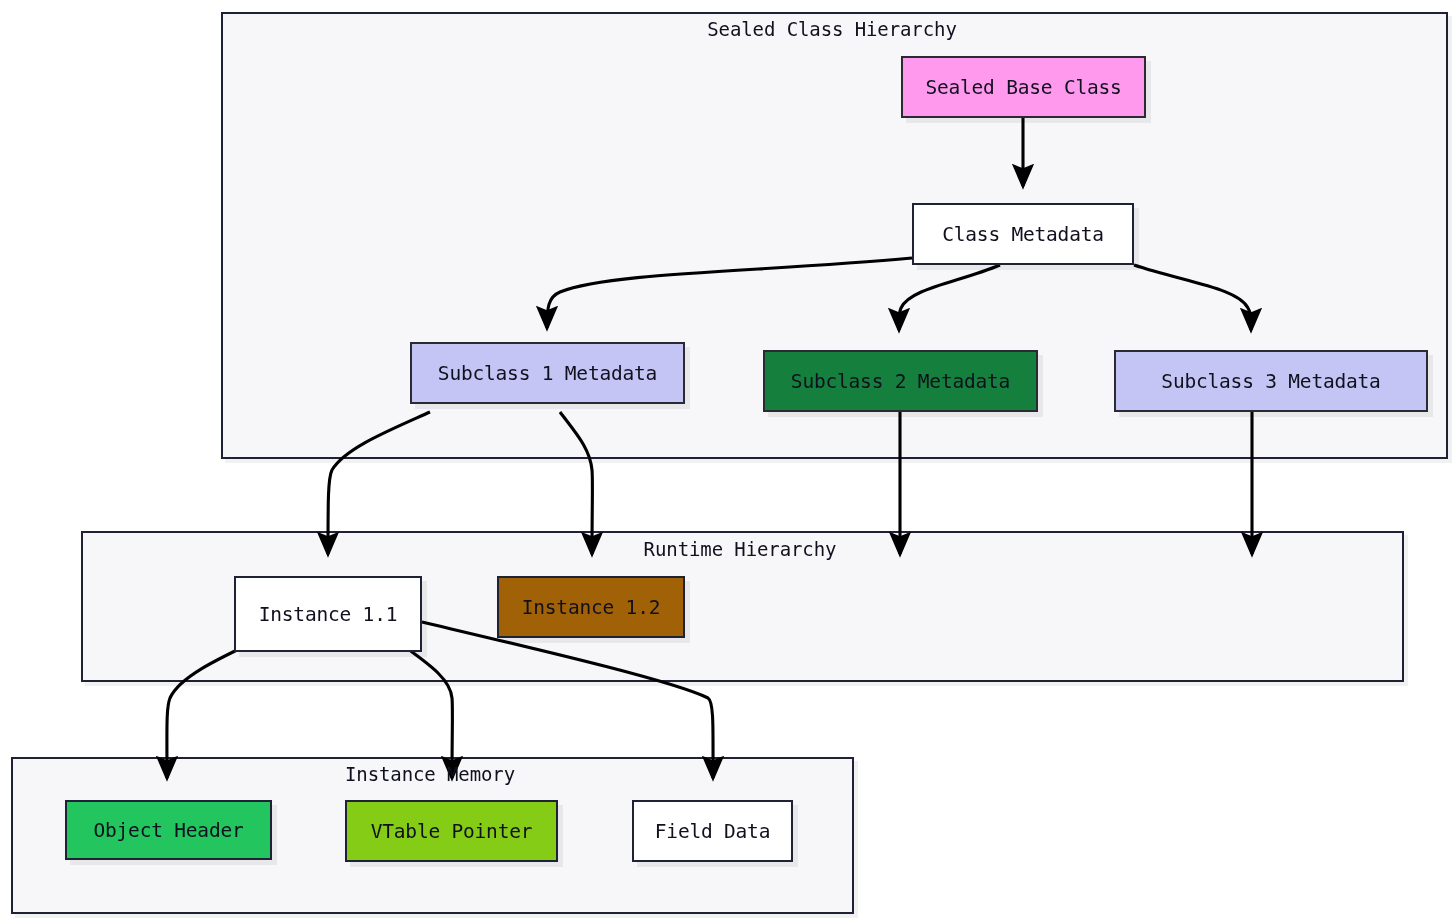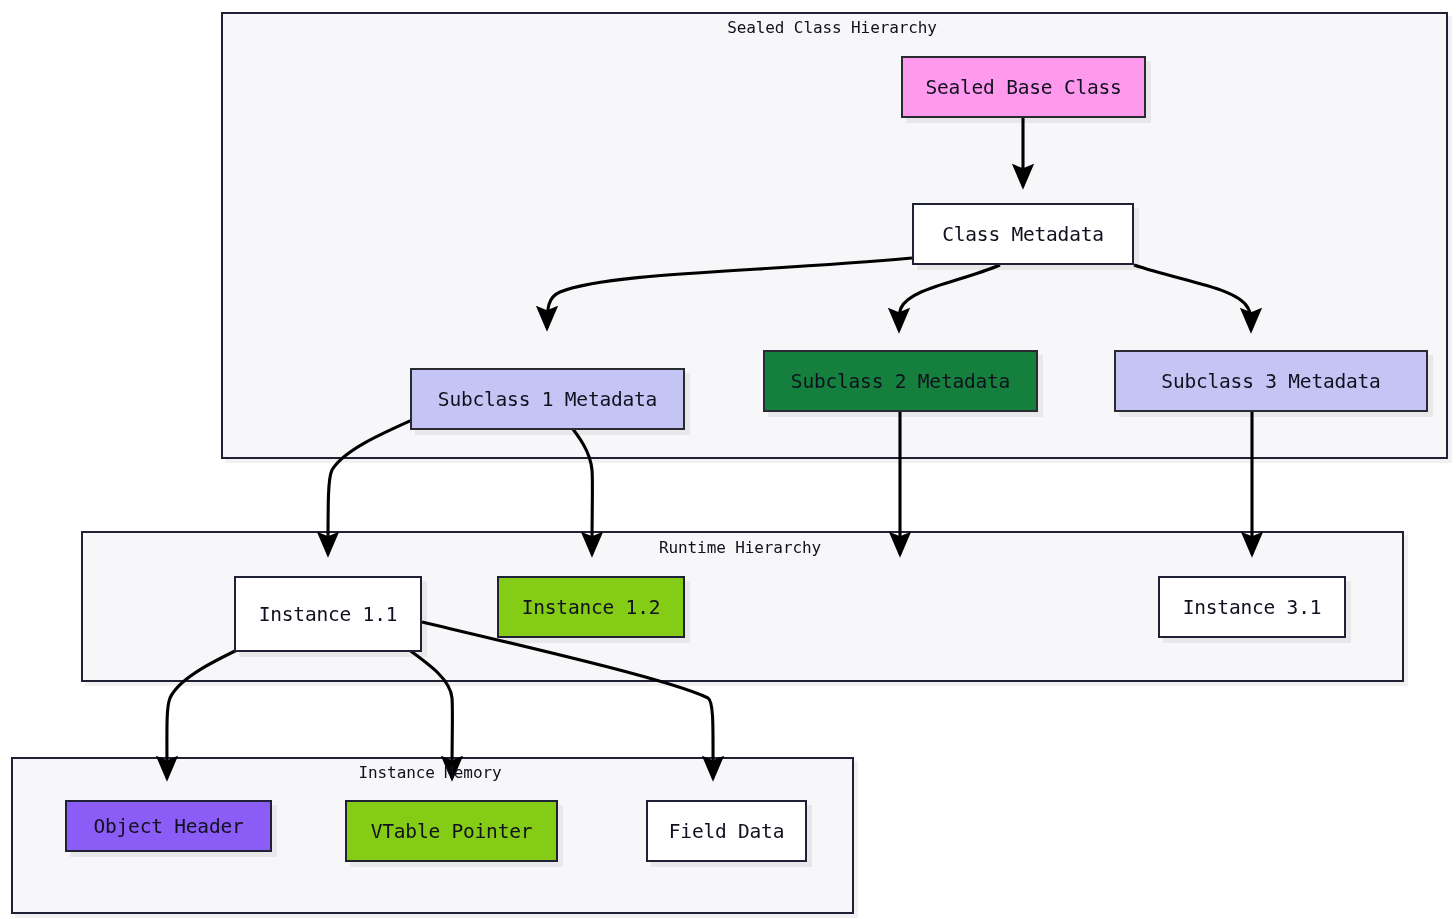--- a/index.html
+++ b/index.html
@@ -27,21 +27,21 @@
   .cluster {
     position: absolute;
     background: #f7f7fa;
     border: 2px solid #1f2234;
     box-shadow: 4px 4px 0 0 rgba(0,0,0,0.055);
     z-index: 0;
   }
   .cluster-label {
     position: absolute;
     z-index: 4;
-    font-size: 16px;
+    font-size: 19px;
     color: #10101e;
     white-space: nowrap;
     letter-spacing: -0.1px;
     font-family: "DejaVu Sans Mono", "Liberation Mono", monospace;
     transform: translateX(-50%);
   }
   .node {
     position: absolute;
     z-index: 3;
     box-sizing: border-box;
@@ -95,23 +95,22 @@
         <path d="M 422,622 C 540,650 670,680 708,698 C 714,702 713,728 713,778" marker-end="url(#ah)"></path>
       </g>
   </svg>
 
   <div class="cluster-label" id="cll-0" style="left: 832px; top: 18px;">Sealed Class Hierarchy</div>
   <div class="cluster-label" id="cll-1" style="left: 740px; top: 538px;">Runtime Hierarchy</div>
   <div class="cluster-label" id="cll-2" style="left: 430px; top: 763px;">Instance Memory</div>
 
   <div class="node" id="nd-1" style="left: 912px; top: 203px; width: 222px; height: 62px; background: rgb(255, 255, 255);">Class Metadata</div>
   <div class="node pink" id="nd-0" style="left: 901px; top: 56px; width: 245px; height: 62px; background: rgb(255, 153, 238);">Sealed Base Class</div>
-  <div class="node lav" id="nd-2" style="left: 410px; top: 368px; width: 275px; height: 62px; background: rgb(197, 197, 245);">Subclass 1 Metadata</div>
+  <div class="node lav" id="nd-2" style="left: 410px; top: 342px; width: 275px; height: 62px; background: rgb(197, 197, 245);">Subclass 1 Metadata</div>
   <div class="node lav" id="nd-3" style="left: 763px; top: 350px; width: 275px; height: 62px; background: #15803d;">Subclass 2 Metadata</div>
   <div class="node lav" id="nd-4" style="left: 1114px; top: 350px; width: 314px; height: 62px; background: rgb(197, 197, 245);">Subclass 3 Metadata</div>
   <div class="node" id="nd-5" style="left: 234px; top: 576px; width: 188px; height: 76px; background: rgb(255, 255, 255);">Instance 1.1</div>
-  <div class="node" id="nd-6" style="left: 497px; top: 576px; width: 188px; height: 62px; background: #84cc16;">Instance 1.2</div>
-  <div class="node" id="nd-8" style="left: 1158px; top: 576px; width: 188px; height: 62px; background: rgb(255, 255, 255);">Instance 3.1</div>
-  <div class="node" id="nd-9" style="left: 65px; top: 800px; width: 207px; height: 52px; background: #8b5cf6;">Object Header</div>
+  <div class="node" id="nd-6" style="left: 497px; top: 576px; width: 188px; height: 62px; background: #a16207;">Instance 1.2</div>
+  <div class="node" id="nd-9" style="left: 65px; top: 800px; width: 207px; height: 60px; background: #22c55e;">Object Header</div>
   <div class="node" id="nd-10" style="left: 345px; top: 800px; width: 213px; height: 62px; background: #84cc16;">VTable Pointer</div>
-  <div class="node" id="nd-11" style="left: 632px; top: 800px; width: 161px; height: 62px; background: rgb(255, 255, 255); margin-left: 14px;">Field Data</div>
+  <div class="node" id="nd-11" style="left: 632px; top: 800px; width: 161px; height: 62px; background: rgb(255, 255, 255);">Field Data</div>
 
 </div>
 
 </body></html>

